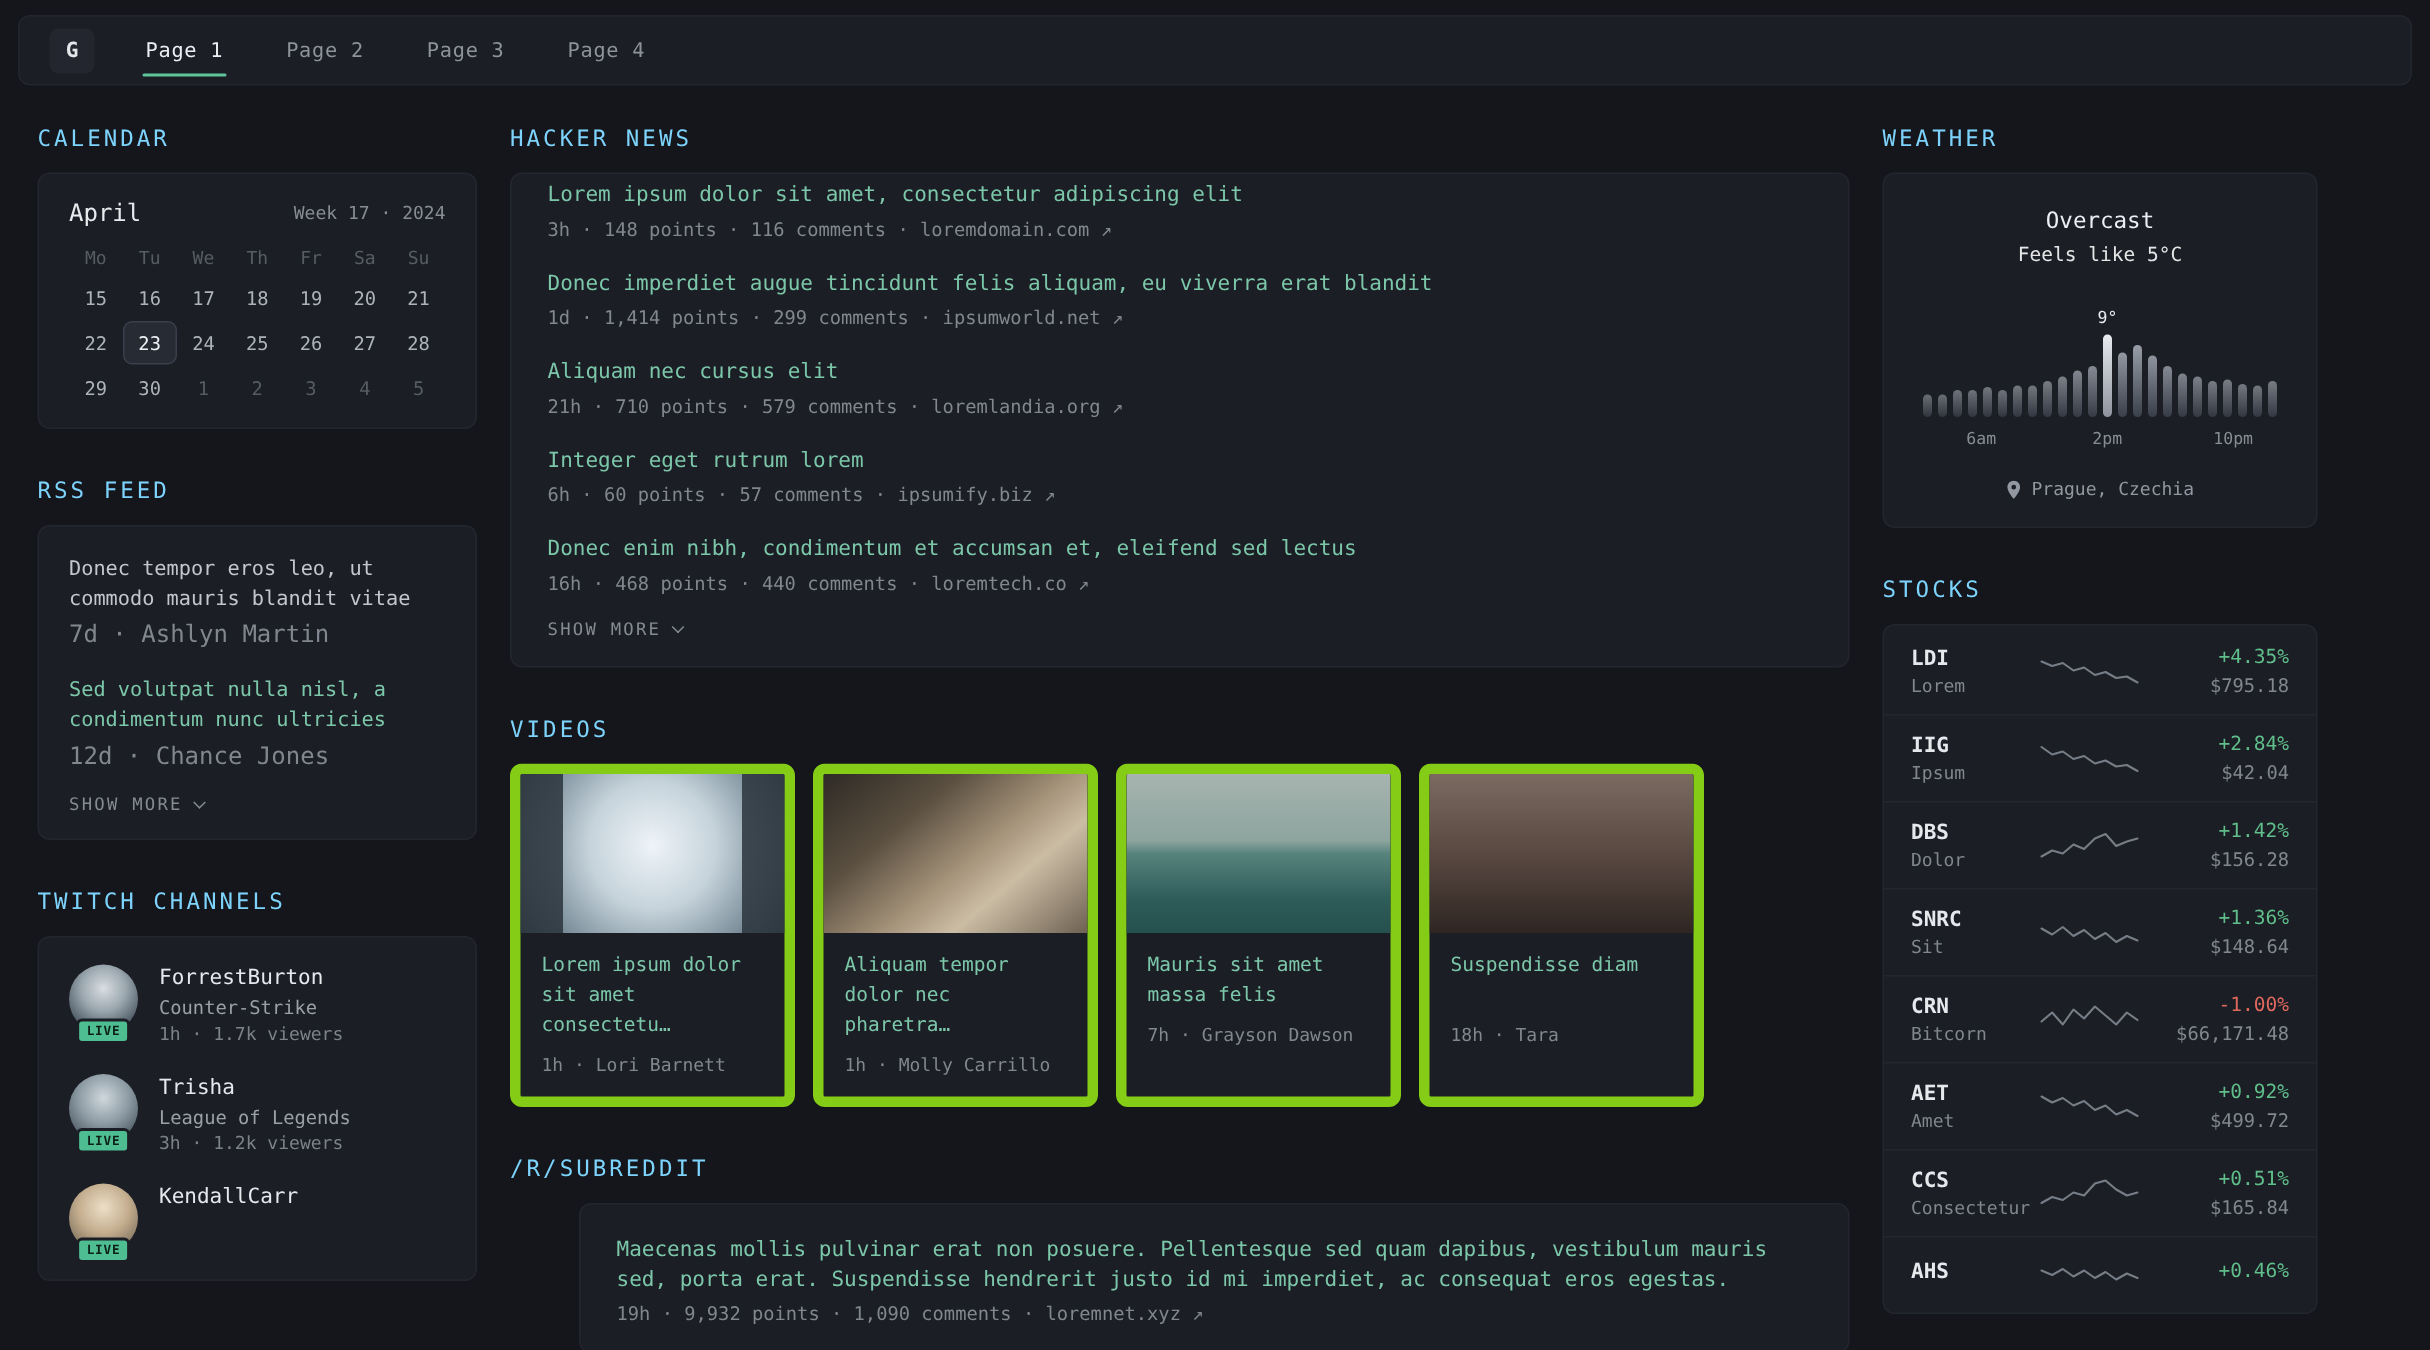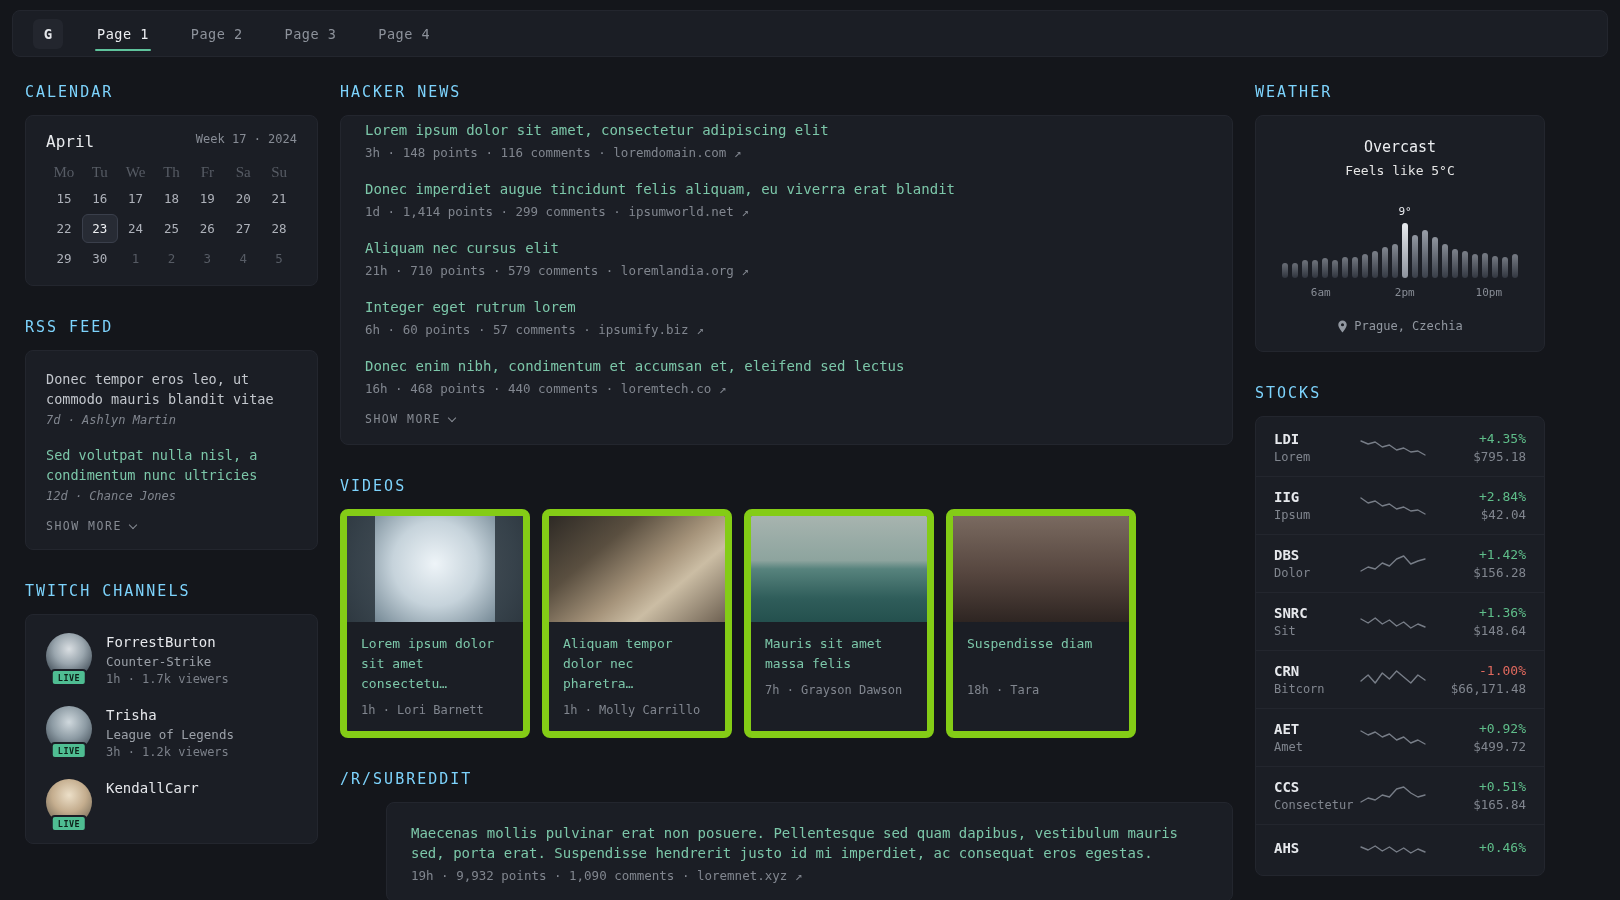--- a/index.html
+++ b/index.html
@@ -34,35 +34,35 @@
   
   .cols{
     display:grid;grid-template-columns:293px minmax(0,1fr) 290px;
     gap:22px;padding:26px 75px 0 25px;align-items:start;
   }
   .sec-title{margin:0 0 14px;font-size:15px;font-weight:normal;letter-spacing:2px;color:#7dd3fc;}
   .section + .section{margin-top:32px;}
   .card{background:#1b1e25;border:1px solid #23262e;border-radius:8px;}
   
   .cal-card{padding:16px 20px 12px;}
-  .cal-head{display:flex;justify-content:space-between;align-items:flex-start;margin-bottom:10px;}
+  .cal-head{display:flex;justify-content:space-between;align-items:center;margin-bottom:10px;}
   .cal-month{font-size:16px;color:#e8eaed;}
   .cal-week{font-size:12px;color:#878c95;}
   .cal-grid{display:grid;grid-template-columns:repeat(7,1fr);row-gap:1px;}
   .cal-cell{height:29px;display:flex;align-items:center;justify-content:center;font-size:12.5px;}
-  .cal-dow{font-size:15px;color:#575c65;height:22px;font-family:Liberation Serif, serif;}
+  .cal-dow{font-size:12px;color:#575c65;height:22px;}
   .cal-day{color:#aeb2ba;}
   .cal-day.dim{color:#565b64;}
   .cal-day.sel{background:#272b34;border:1px solid #3a3f4b;border-radius:6px;color:#eef0f3;}
   
   .feed-card{padding:18px 20px 16px;}
   .feed-item + .feed-item{margin-top:18px;}
   .feed-title{display:block;font-size:13.5px;line-height:20px;color:#7cc7a9;cursor:pointer;}
   .feed-title.muted{color:#c3c7cd;}
-  .feed-meta{margin-top:4px;font-size:12px;color:#81868f;font-style:italic;}
+  .feed-meta{margin-top:4px;font-size:16px;color:#81868f;}
   .show-more{
     margin-top:16px;background:none;border:none;font:inherit;font-size:11.5px;
     letter-spacing:1.5px;color:#868b93;cursor:pointer;display:flex;align-items:center;padding:0;
   }
   .chev{
     display:inline-block;width:6px;height:6px;margin-left:8px;margin-top:-3px;
     border-right:1.5px solid currentColor;border-bottom:1.5px solid currentColor;
     transform:rotate(45deg);
   }
   

